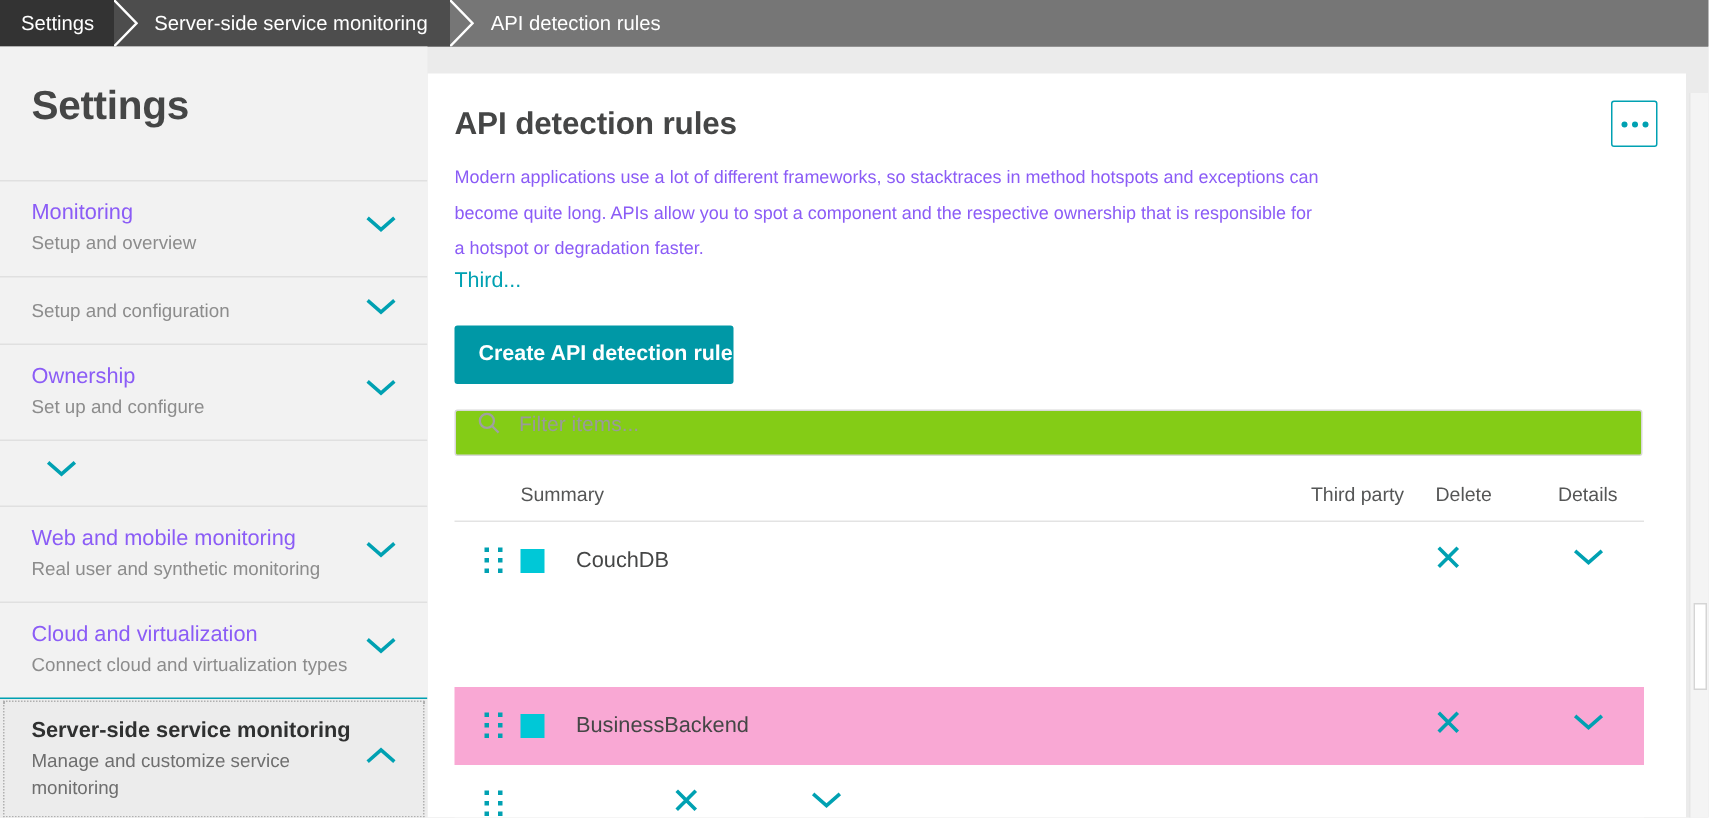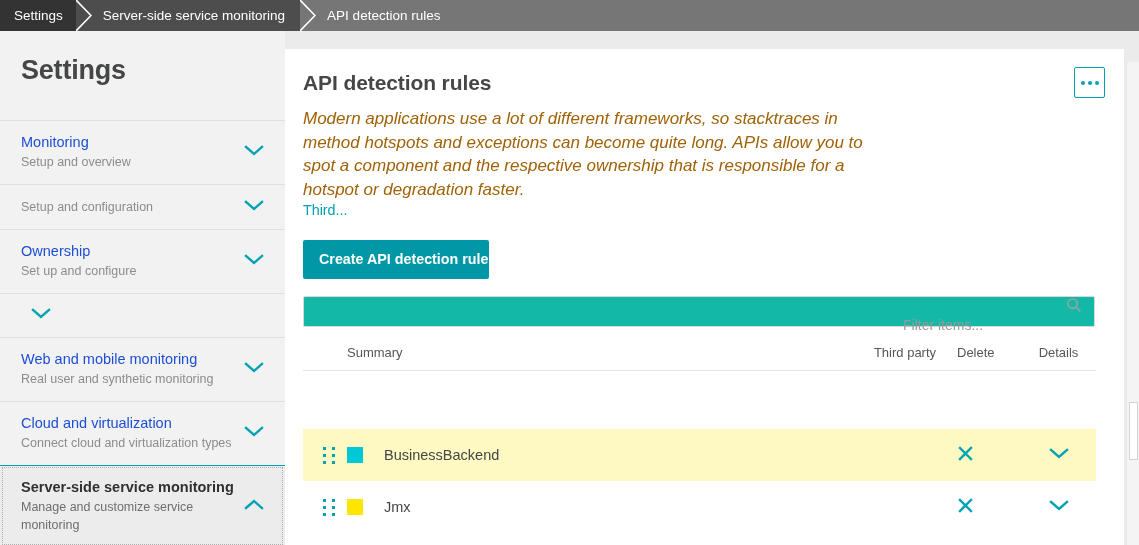--- a/index.html
+++ b/index.html
@@ -44,21 +44,21 @@
   .sidebar-list { margin-top: 34px; }
   .sidebar-item {
     border-top: 1px solid #e0e0e0;
     padding: 12px 21px 13px 21px;
     display: flex; align-items: center;
     justify-content: space-between;
     position: relative; cursor: pointer;
   }
   .sidebar-item .txt { min-width: 0; }
   .si-label {
-    font-size: 14.5px; color: #1d4ed8;
+    font-size: 14.5px; color: #8b5cf6;
     line-height: 19px;
   }
   .si-sub {
     font-size: 12.5px; color: #8c8c8c;
     line-height: 18px; margin-top: 1px;
   }
   .sidebar-item.active {
     background: #ececec;
     border-top: 1px solid #00a1b2;
     outline: 1px dotted #b0b0b0;
@@ -77,22 +77,22 @@
     background: #ffffff; height: 100%;
     padding: 22px 28px 0 18px;
     position: relative;
   }
   .card-inner { padding-left: 0px; }
   .page-title {
     font-size: 21px; font-weight: bold; color: #454646;
     margin-bottom: 12px; letter-spacing: -0.1px;
   }
   .desc {
-    font-size: 17px; color: #a16207;
-    line-height: 23.5px; max-width: 578px; font-style: italic;
+    font-size: 12px; color: #8b5cf6;
+    line-height: 23.5px; max-width: 578px;
   }
   .more-link {
     display: inline-block; color: #00a1b2;
     font-size: 14.3px; text-decoration: none;
     margin-top: 1px;
   }
 
   .kebab-btn {
     position: absolute; top: 18px; right: 19px;
     width: 31px; height: 31px;
@@ -112,22 +112,22 @@
     border: none; border-radius: 2px;
     font-family: "Liberation Sans", sans-serif;
     font-size: 14.3px; font-weight: bold;
     padding: 11px 0 12px 16px;
     cursor: pointer;
   }
 
   .filter-wrap {
     margin-top: 17px; margin-right: 1px;
     height: 31px; border: 1px solid #d8d8d8;
-    background: #14b8a6; border-radius: 2px;
-    display: flex; align-items: flex-end; flex-direction: column;
+    background: #84cc16; border-radius: 2px;
+    display: flex; align-items: flex-start;
   }
   .filter-icon { margin: 0 12px 0 14px; flex: 0 0 auto; }
   .filter-input {
     border: none; outline: none; flex: 1;
     font-family: "Liberation Sans", sans-serif;
     font-size: 14px; color: #454646;
     background: transparent; padding-right: 10px;
   }
   .filter-input::placeholder { color: #9a9a9a; }
 
@@ -143,21 +143,21 @@
   .c-sum   { flex: 1 1 auto; padding-left: 2px; }
   .c-third { flex: 0 0 104px; text-align: center; }
   .c-del   { flex: 0 0 64px;  text-align: left; }
   .c-det   { flex: 0 0 75px;  text-align: center; }
 
   .row {
     display: flex; align-items: center;
     height: 52px; background: #ffffff;
     position: relative;
   }
-  .row.shaded { background: #fef9c3; }
+  .row.shaded { background: #f9a8d4; }
   .row .c-sum { display: flex; align-items: center; }
   .swatch {
     width: 16px; height: 16px; flex: 0 0 16px;
     margin-right: 21px;
   }
   .row-name { font-size: 14.5px; color: #454646; }
 
   .dots { display: grid; grid-template-columns: 4px 4px;
           grid-gap: 4px 5px; width: 13px; margin-left: 20px; cursor: grab; }
   .dots i { width: 3px; height: 3px; background: #00a1b2; display: block; }
@@ -322,87 +322,114 @@
         <div class="tbl">
 
           <div class="tbl-head">
             <div class="c-drag"></div>
             <div class="c-sum">Summary</div>
             <div class="c-third">Third party</div>
             <div class="c-del">Delete</div>
             <div class="c-det">Details</div>
           </div>
 
-
-          <div style="height:58px;"></div>
-
-          <div class="row shaded">
+          <div class="row">
             <div class="c-drag">
               <div class="dots">
                 <i></i>
                   <i></i>
                   <i></i>
                   <i></i>
                   <i></i>
                   <i></i>
               </div>
             </div>
             <div class="c-sum">
               <span class="swatch" style="background:#00c8d7"></span>
-              <span class="row-name">BusinessBackend</span>
+              <span class="row-name">CouchDB</span>
             </div>
             <div class="c-third"></div>
             <div class="c-del">
               <span class="xbtn">
                 <svg width="17" height="17" viewBox="0 0 17 17">
                     <path d="M3,3 L14,14 M14,3 L3,14" stroke="#00a1b2" stroke-width="2.4" stroke-linecap="square"></path>
                   </svg>
               </span>
             </div>
             <div class="c-det">
               <span class="dbtn">
                 <svg width="20" height="13" viewBox="0 0 20 13">
                     <path d="M2,3 L10,10 L18,3" fill="none" stroke="#00a1b2" stroke-width="2.4" stroke-linecap="square"></path>
                   </svg>
               </span>
             </div>
           </div>
 
-          <div class="row">
+          <div style="height:58px;"></div>
+
+          <div class="row shaded">
             <div class="c-drag">
               <div class="dots">
                 <i></i>
                   <i></i>
                   <i></i>
                   <i></i>
                   <i></i>
                   <i></i>
               </div>
             </div>
             <div class="c-sum">
-              <span class="swatch" style="background:#ffe500"></span>
-              <span class="row-name">Jmx</span>
+              <span class="swatch" style="background:#00c8d7"></span>
+              <span class="row-name">BusinessBackend</span>
             </div>
             <div class="c-third"></div>
             <div class="c-del">
               <span class="xbtn">
                 <svg width="17" height="17" viewBox="0 0 17 17">
                     <path d="M3,3 L14,14 M14,3 L3,14" stroke="#00a1b2" stroke-width="2.4" stroke-linecap="square"></path>
                   </svg>
               </span>
             </div>
             <div class="c-det">
               <span class="dbtn">
                 <svg width="20" height="13" viewBox="0 0 20 13">
                     <path d="M2,3 L10,10 L18,3" fill="none" stroke="#00a1b2" stroke-width="2.4" stroke-linecap="square"></path>
                   </svg>
               </span>
             </div>
           </div>
 
+          <div class="row">
+            <div class="c-drag">
+              <div class="dots">
+                <i></i>
+                  <i></i>
+                  <i></i>
+                  <i></i>
+                  <i></i>
+                  <i></i>
+              </div>
+            </div>
+            <div class="c-third"></div>
+            <div class="c-del">
+              <span class="xbtn">
+                <svg width="17" height="17" viewBox="0 0 17 17">
+                    <path d="M3,3 L14,14 M14,3 L3,14" stroke="#00a1b2" stroke-width="2.4" stroke-linecap="square"></path>
+                  </svg>
+              </span>
+            </div>
+            <div class="c-det">
+              <span class="dbtn">
+                <svg width="20" height="13" viewBox="0 0 20 13">
+                    <path d="M2,3 L10,10 L18,3" fill="none" stroke="#00a1b2" stroke-width="2.4" stroke-linecap="square"></path>
+                  </svg>
+              </span>
+            </div>
+          </div>
+
         </div>
       </div>
     </div>
   </div>
 
   <div class="scrollbar">
     <div class="scroll-thumb"></div>
   </div>
 
 </div>

